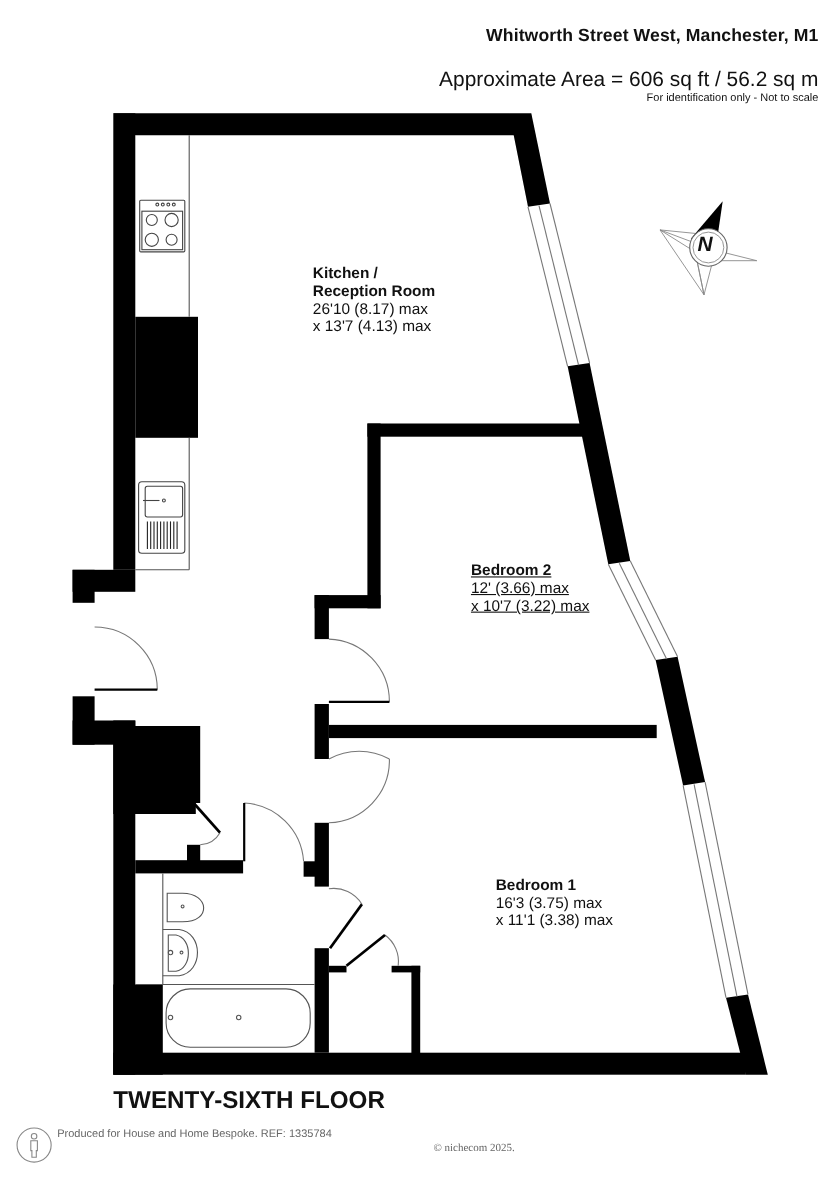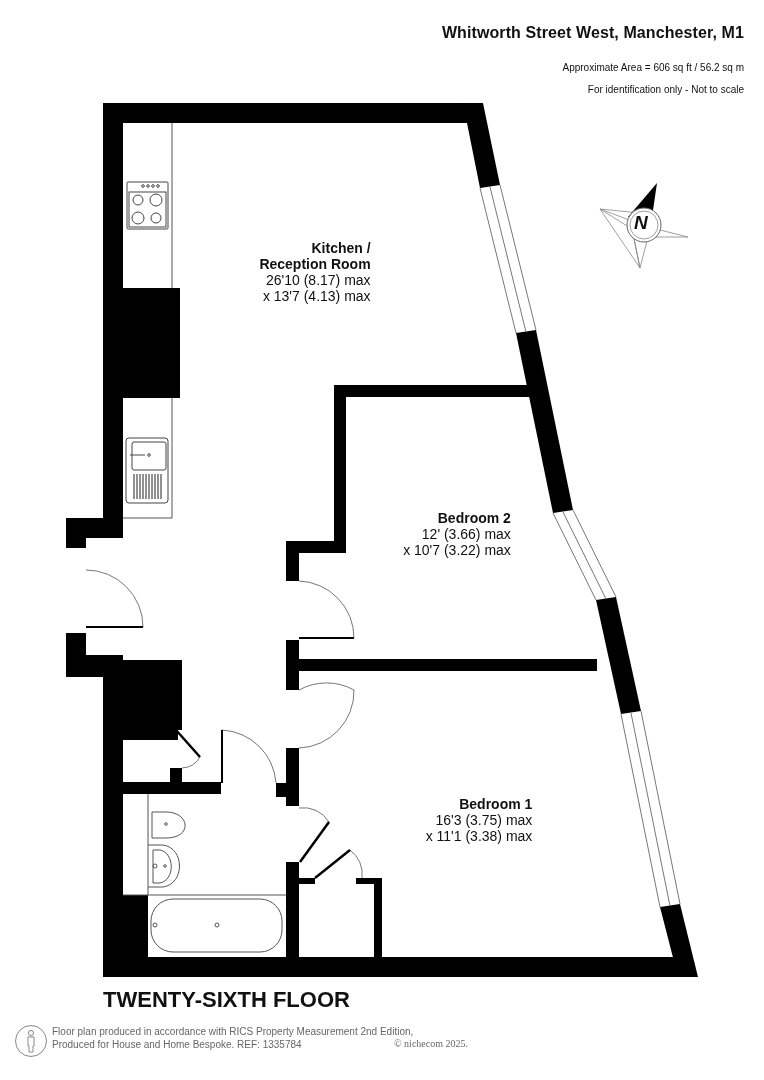--- a/index.html
+++ b/index.html
@@ -1,25 +1,25 @@
 <!DOCTYPE html>
 <html><head>
 <meta charset="utf-8">
 <style>
   html, body { margin:0; padding:0; background:#ffffff; }
   body { width:764px; height:1080px; position:relative; overflow:hidden; font-family:"Liberation Sans", sans-serif; color:#111; }
   .title { position:absolute; right:20px; top:24px; font-size:16px; font-weight:bold; letter-spacing:0.1px; white-space:nowrap; }
-  .area { position:absolute; right:20px; top:62px; font-size:10px; white-space:nowrap; }
+  .area { position:absolute; right:20px; top:62px; font-size:19px; white-space:nowrap; }
   .disclaimer { position:absolute; right:20px; top:84px; font-size:10px; white-space:nowrap; }
   .floor-label { position:absolute; left:103px; top:987px; font-size:22px; font-weight:bold; white-space:nowrap; }
   .footer { position:absolute; left:52px; top:1026px; font-size:10px; line-height:12.5px; color:#666; white-space:nowrap; }
   .footer .copy { position:absolute; left:342px; top:12px;font-family:Liberation Serif, serif; }
   .footer-icon { position:absolute; left:14px; top:1024px; }
   svg.plan { position:absolute; left:0; top:0; }
-  .room-label { position:absolute; text-align:right; font-size:14px; line-height:16px; white-space:nowrap; transform:translateX(-50%); }
+  .room-label { position:absolute; text-align:left; font-size:14px; line-height:16px; white-space:nowrap; transform:translateX(-50%);margin-left:25px; }
   .room-label .name { font-weight:bold; }
 </style>
 </head>
 <body>
 
 <div class="title">Whitworth Street West, Manchester, M1</div>
 <div class="area">Approximate Area = 606 sq ft / 56.2 sq m</div>
 <div class="disclaimer">For identification only - Not to scale</div>
 
 <svg class="plan" width="764" height="1080" viewBox="0 0 764 1080">
@@ -163,37 +163,36 @@
 
 <div style="position:absolute; left:634px; top:212px; font-size:19px; font-weight:bold; font-style:italic;">N</div>
 
 <div class="room-label" style="left:315px; top:240px;">
   <div class="name">Kitchen /</div>
   <div class="name">Reception Room</div>
   <div>26'10 (8.17) max</div>
   <div>x 13'7 (4.13) max</div>
 </div>
 
-<div class="room-label" style="left:457px; top:510px;">
+<div class="room-label" style="left:457px; top:510px;text-decoration:underline;">
   <div class="name">Bedroom 2</div>
   <div>12' (3.66) max</div>
   <div>x 10'7 (3.22) max</div>
 </div>
 
 <div class="room-label" style="left:479px; top:796px;">
   <div class="name">Bedroom 1</div>
   <div>16'3 (3.75) max</div>
   <div>x 11'1 (3.38) max</div>
 </div>
 
 <div class="floor-label">TWENTY-SIXTH FLOOR</div>
 
 <svg class="footer-icon" width="34" height="34" viewBox="0 0 34 34">
   <circle cx="17" cy="17" r="15.5" fill="none" stroke="#888" stroke-width="1"></circle>
   <circle cx="17" cy="9" r="2.5" fill="none" stroke="#888" stroke-width="1"></circle>
   <path d="M14,13 L20,13 L20,22 L19,22 L19,28 L15,28 L15,22 L14,22 Z" fill="none" stroke="#888" stroke-width="1"></path>
 </svg>
 
 <div class="footer">
-  <div>Floor plan produced in accordance with RICS Property Measurement 2nd Edition,</div>
   <div>Produced for House and Home Bespoke.   REF: 1335784</div>
   <span class="copy">© nichecom 2025.</span>
 </div>
 
 </body></html>

